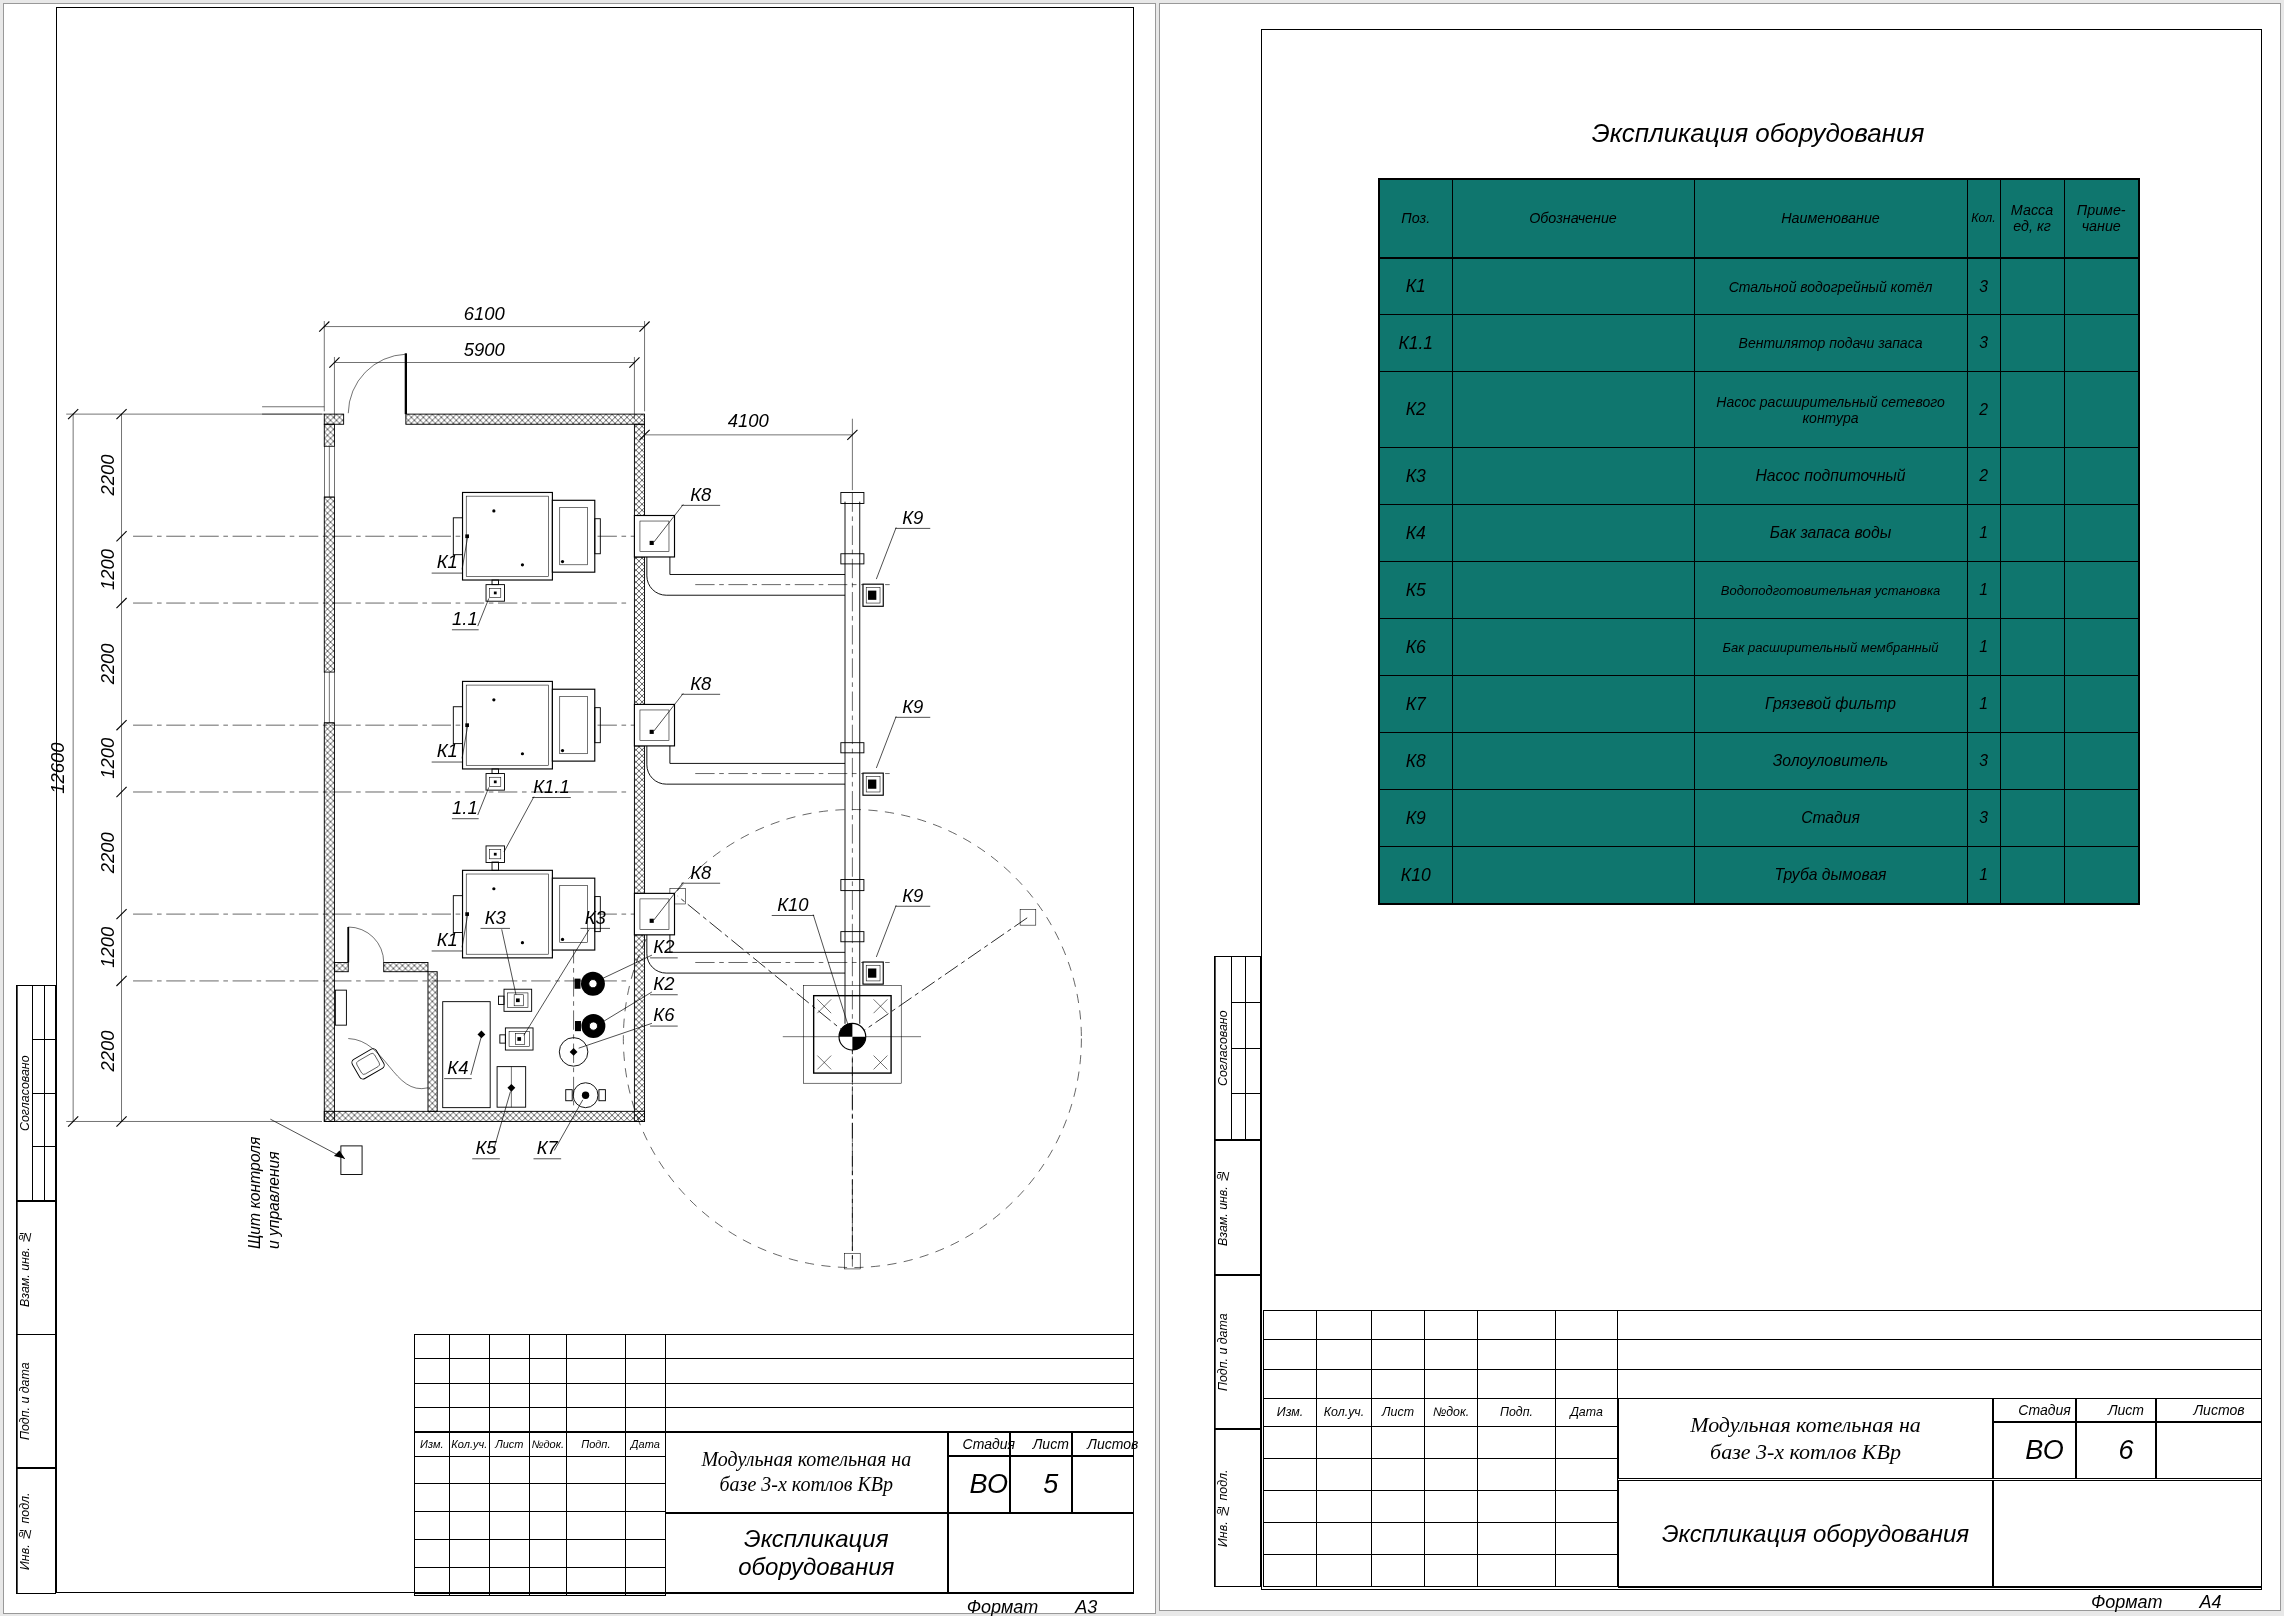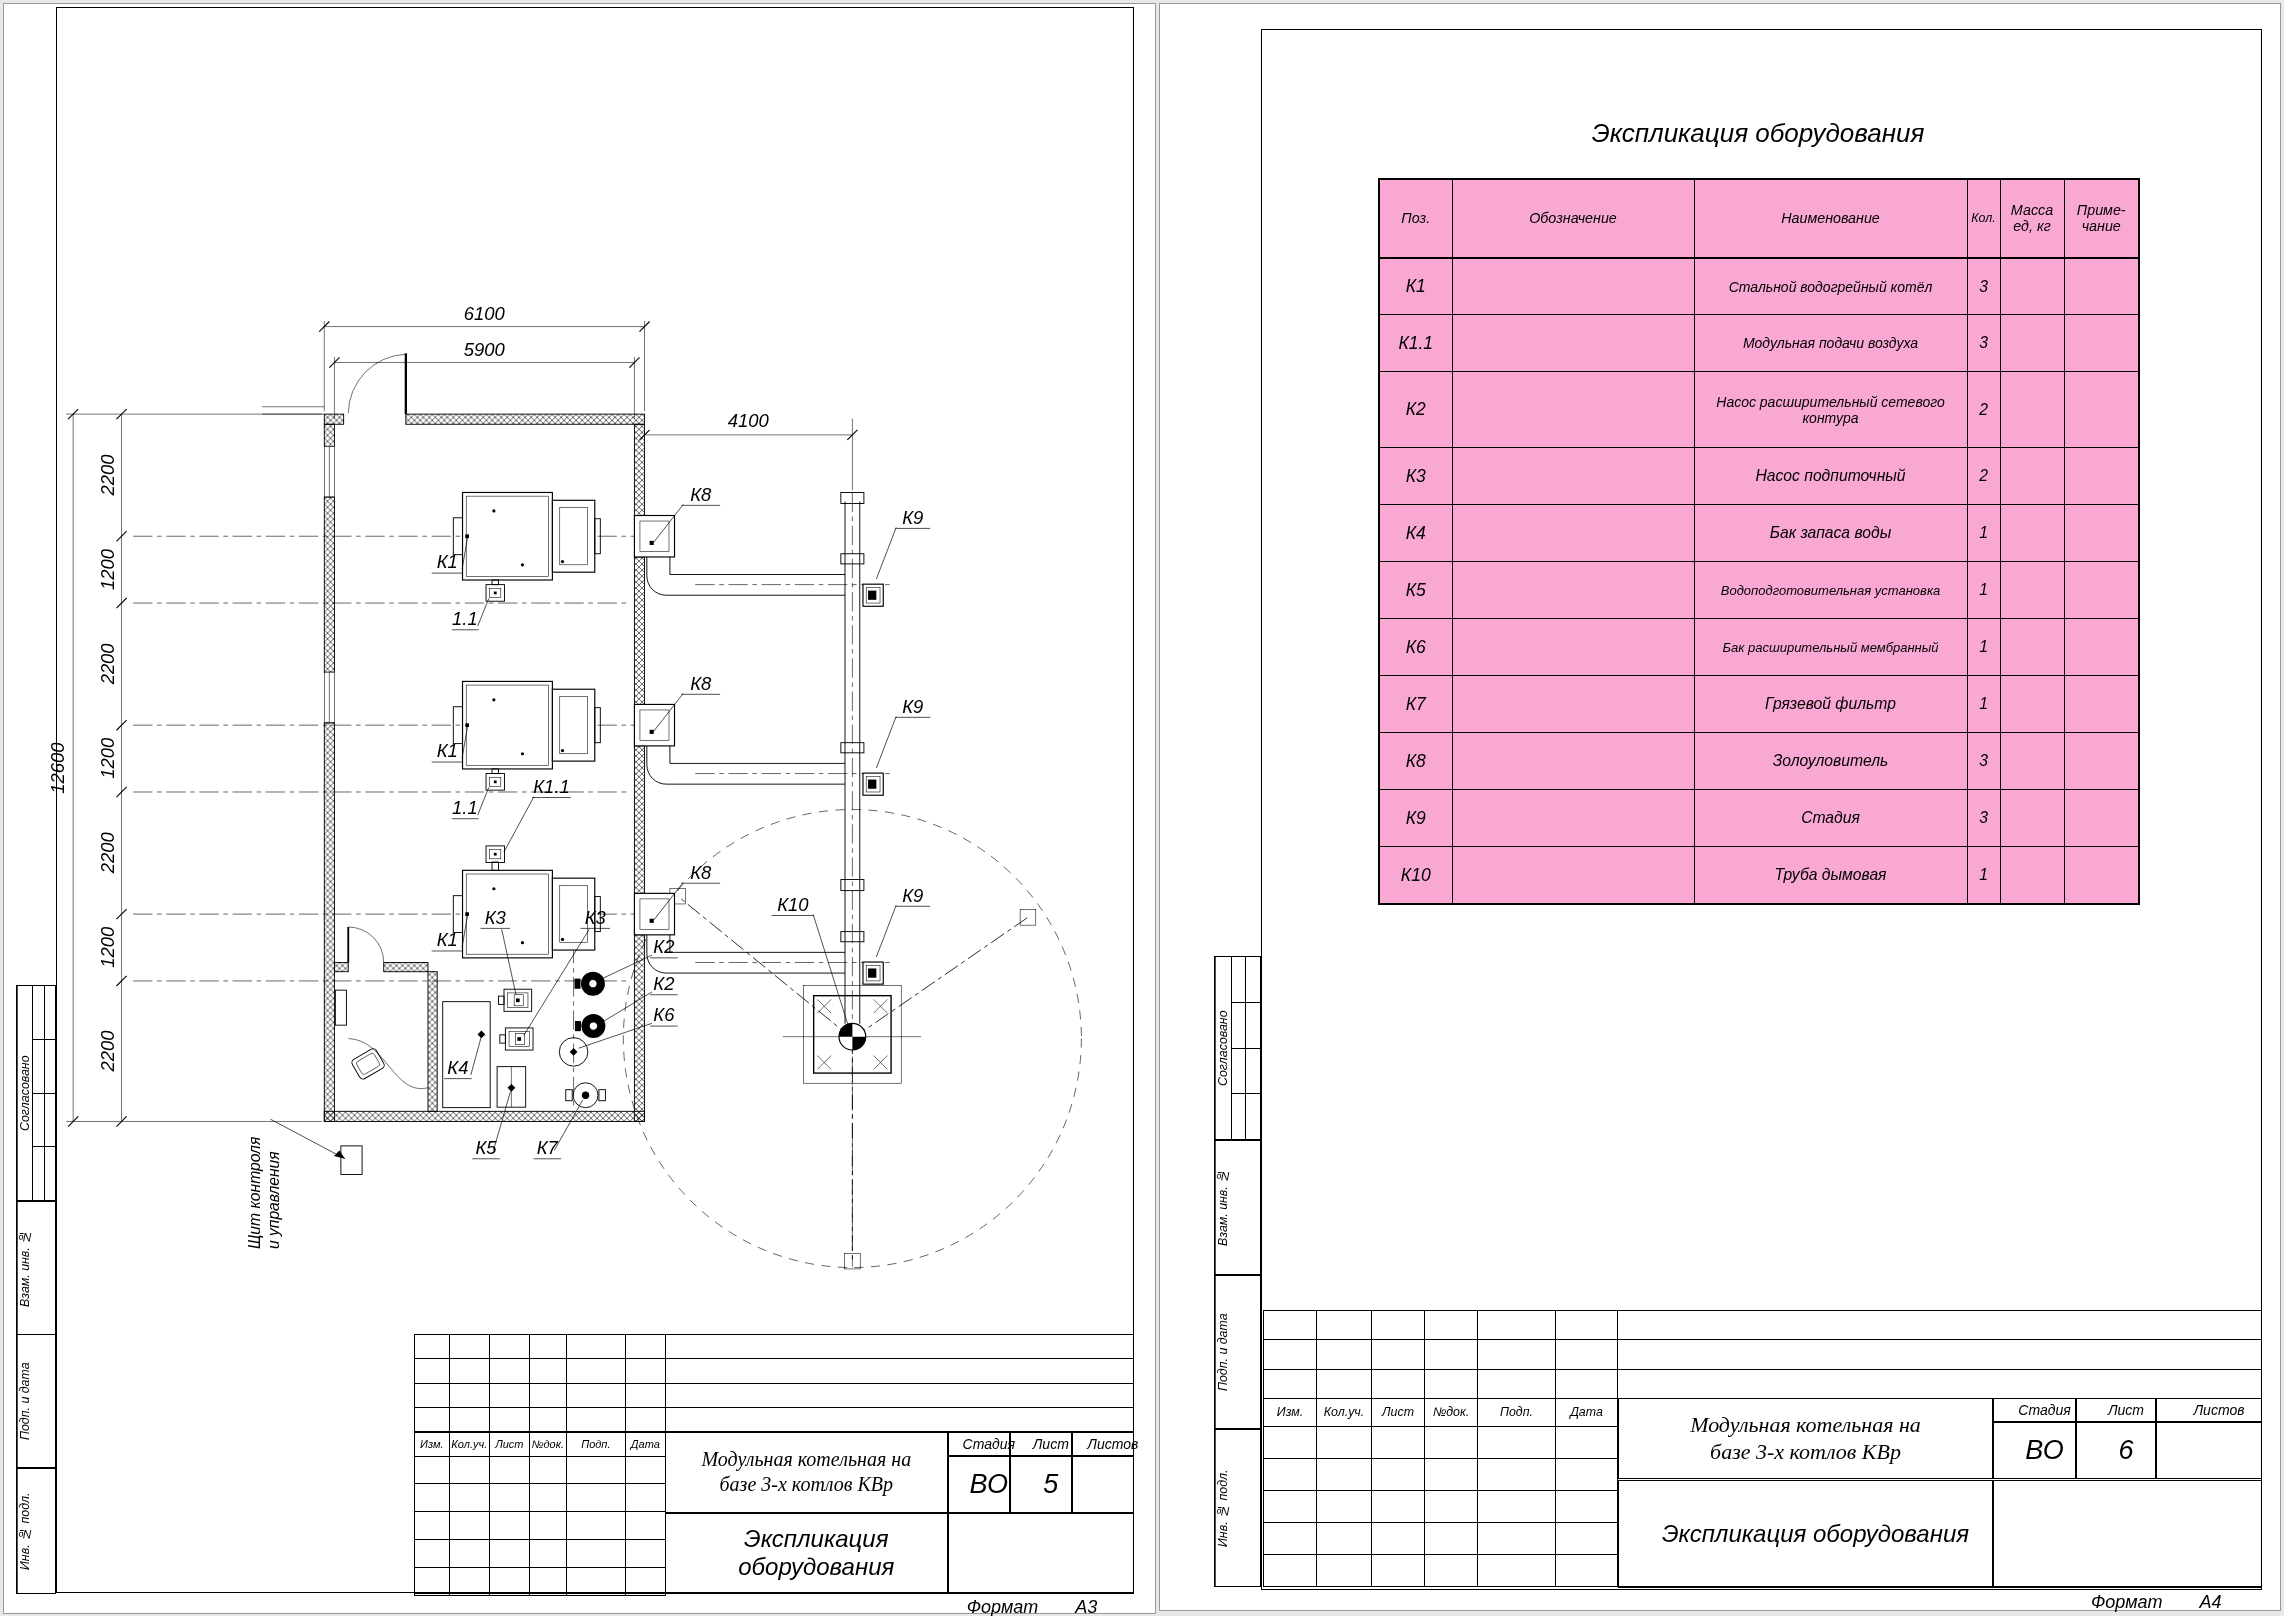--- a/index.html
+++ b/index.html
@@ -21,21 +21,21 @@
   .tb .mainbox { position:absolute; border:1.8px solid #000; background:transparent; }
   .tb table { border-collapse:collapse; table-layout:fixed; }
   .tb td { border:0.9px solid #000; font-size:11px; text-align:center; vertical-align:middle; overflow:hidden; white-space:nowrap; }
   .tb .exttab td { height:24.4px; }
   .cell { position:absolute; border:0.9px solid #000; display:flex; align-items:center; justify-content:center; text-align:center;padding-left:20px; }
   .projname { font-size:20px; line-height:1.25; padding:0 6.4px;font-family:Liberation Serif, serif; }
   .docname  { font-size:24px; }
   .stagehdr { font-size:14px; }
   .stageval { font-size:27px; }
   
-  #spec-table { border-collapse:collapse; table-layout:fixed; position:absolute; background:#f9a8d4; }
+  #spec-table { border-collapse:collapse; table-layout:fixed; position:absolute; background:#0f766e; }
   #spec-table td { border:0.9px solid #000; text-align:center; vertical-align:middle; font-size:15.7px; padding:0 2.8px; }
   #spec-table tr.hdr td { font-size:14.3px; border-bottom:2.3px solid #000; }
   #spec-table td.posc { font-size:17.5px; }
   .ttitle { position:absolute; text-align:center; font-size:26px; }
   .fmt { position:absolute; font-size:18px; display:flex;text-align:right; }
   .fmt span:first-child { margin-right:37px; }
   
   svg { position:absolute; left:0; top:0; }
   svg text { fill:#000; font-family:"Liberation Sans",sans-serif; font-style:italic; }
   .wall { fill:url(#hatch); stroke:#000; stroke-width:2; }
@@ -556,21 +556,21 @@
           <td class="posc">К1</td>
           <td></td>
           <td style="font-size:14px">Стальной водогрейный котёл</td>
           <td>3</td>
           <td></td>
           <td></td>
         </tr>
     <tr style="height:57px">
           <td class="posc">К1.1</td>
           <td></td>
-          <td style="font-size:14px">Модульная подачи воздуха</td>
+          <td style="font-size:14px">Вентилятор подачи запаса</td>
           <td>3</td>
           <td></td>
           <td></td>
         </tr>
     <tr style="height:76px">
           <td class="posc">К2</td>
           <td></td>
           <td style="font-size:14px">Насос расширительный сетевого контура</td>
           <td>2</td>
           <td></td>

